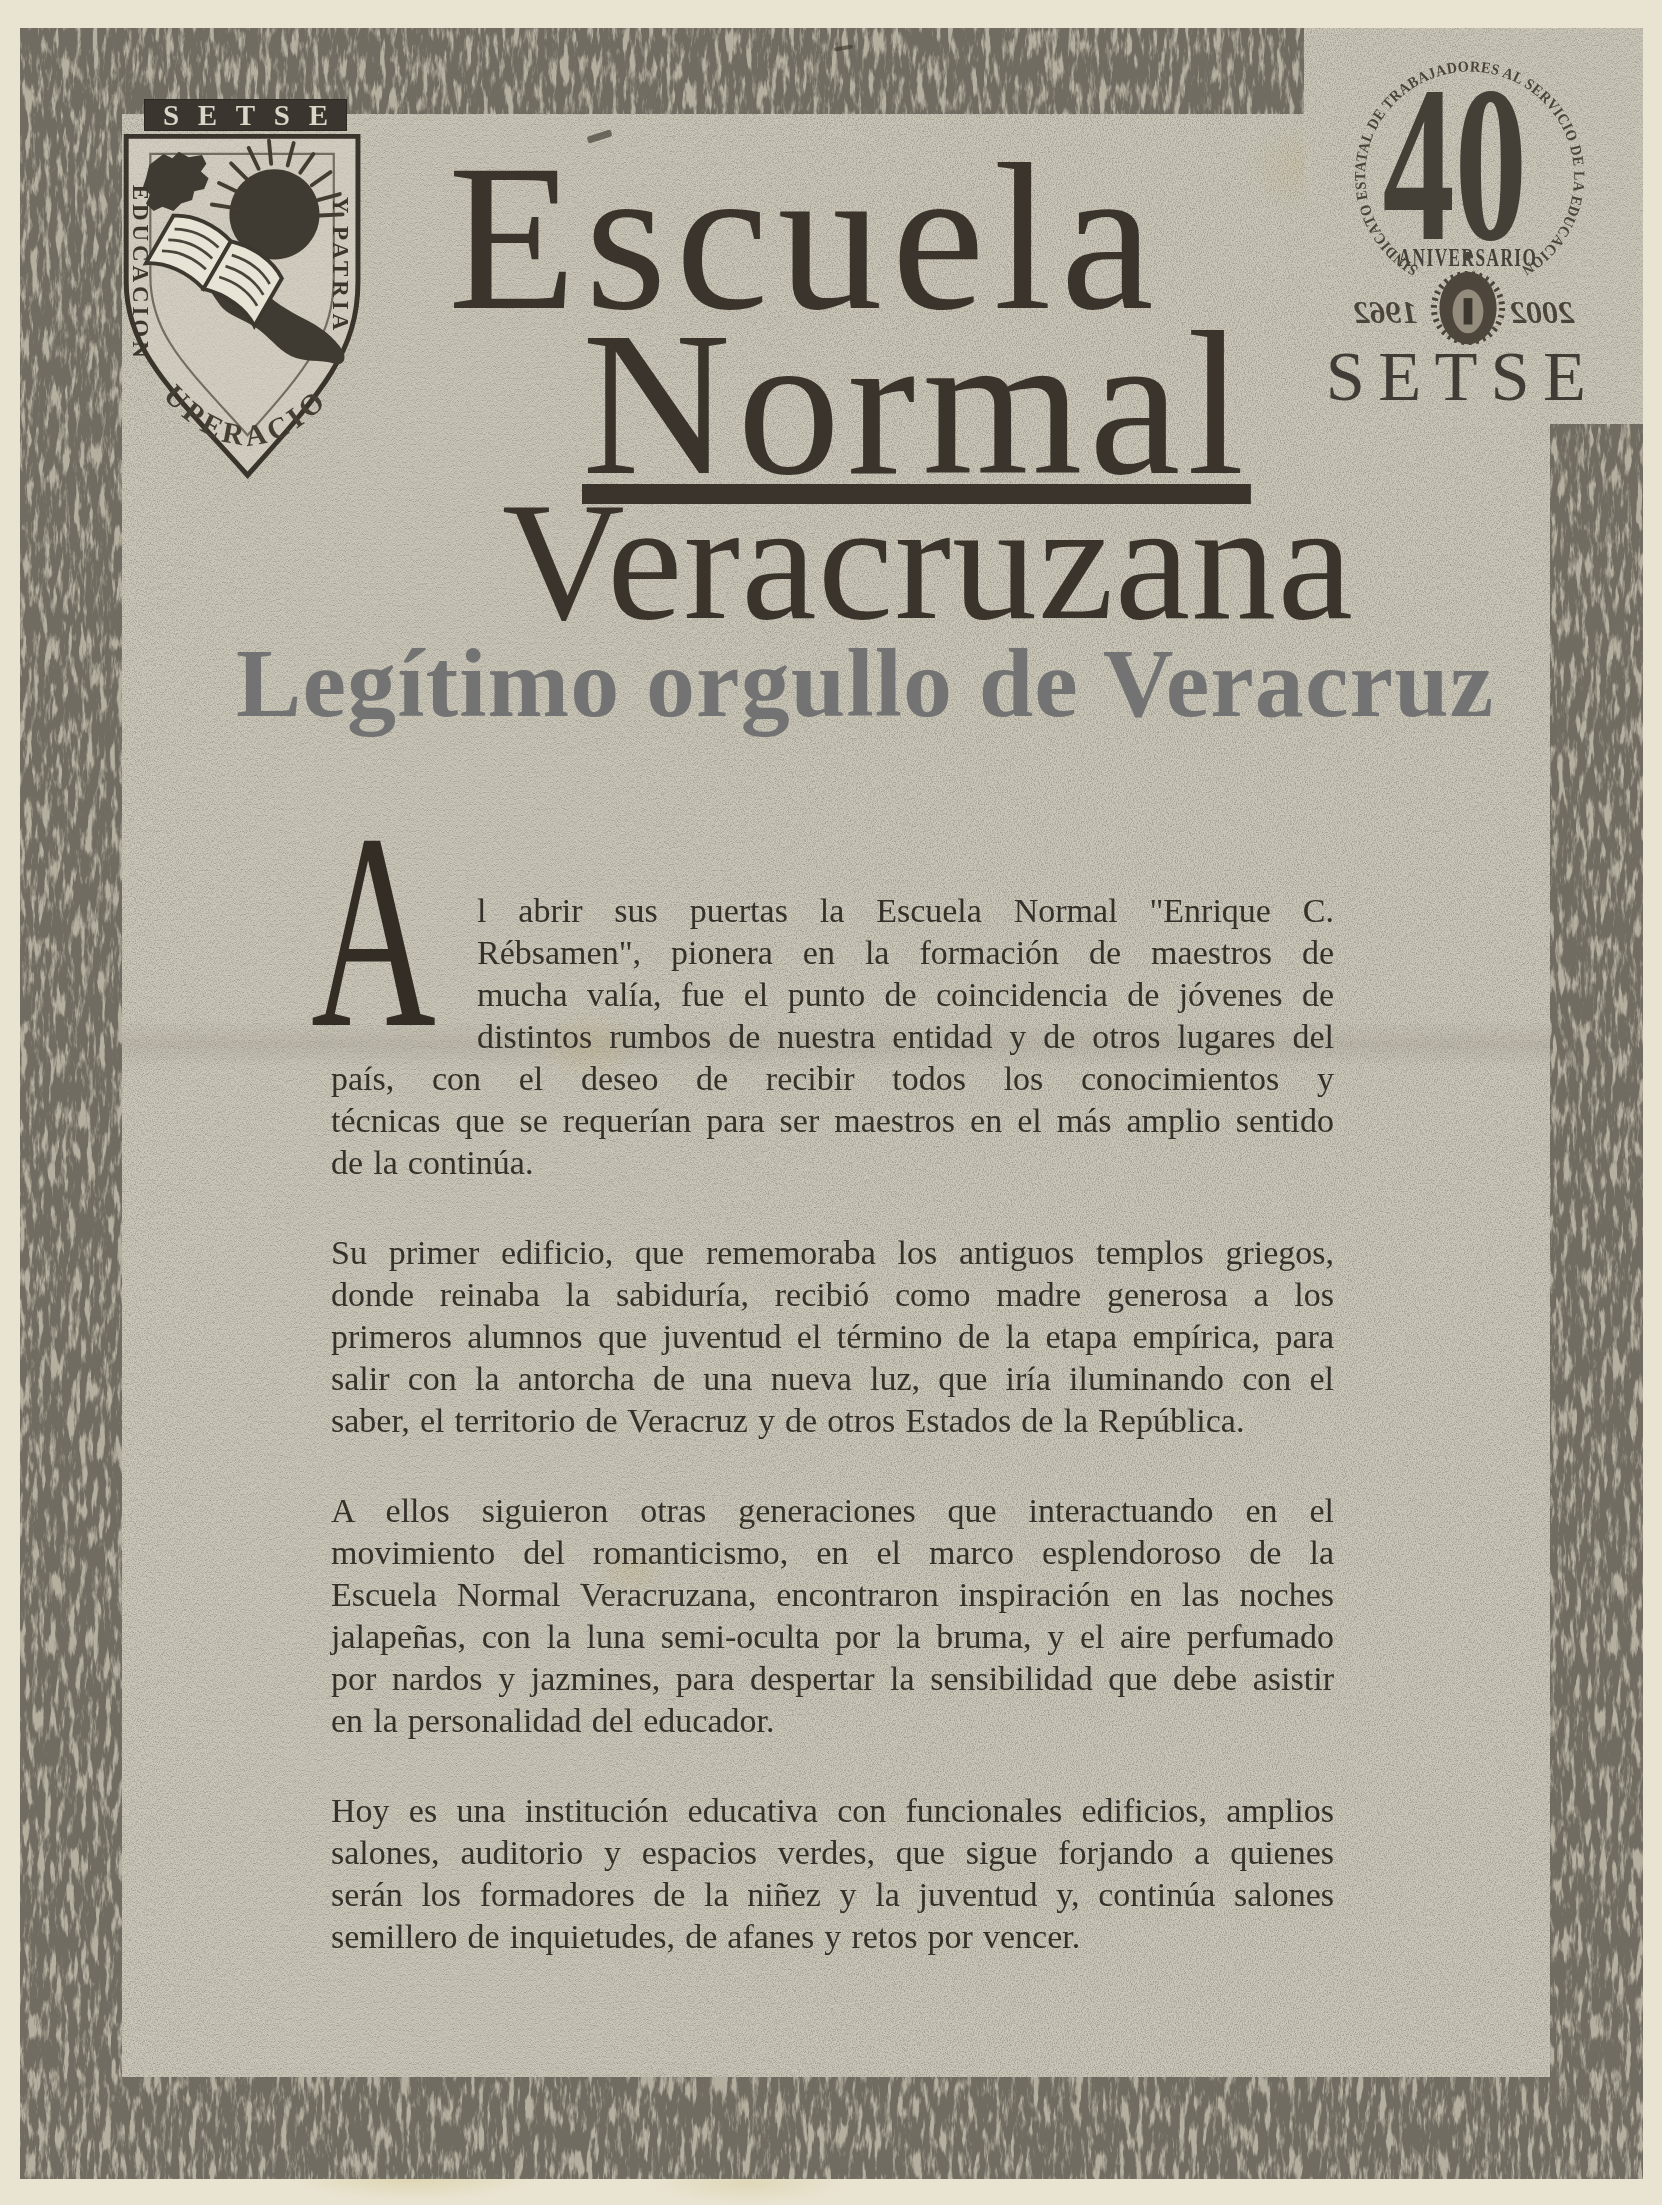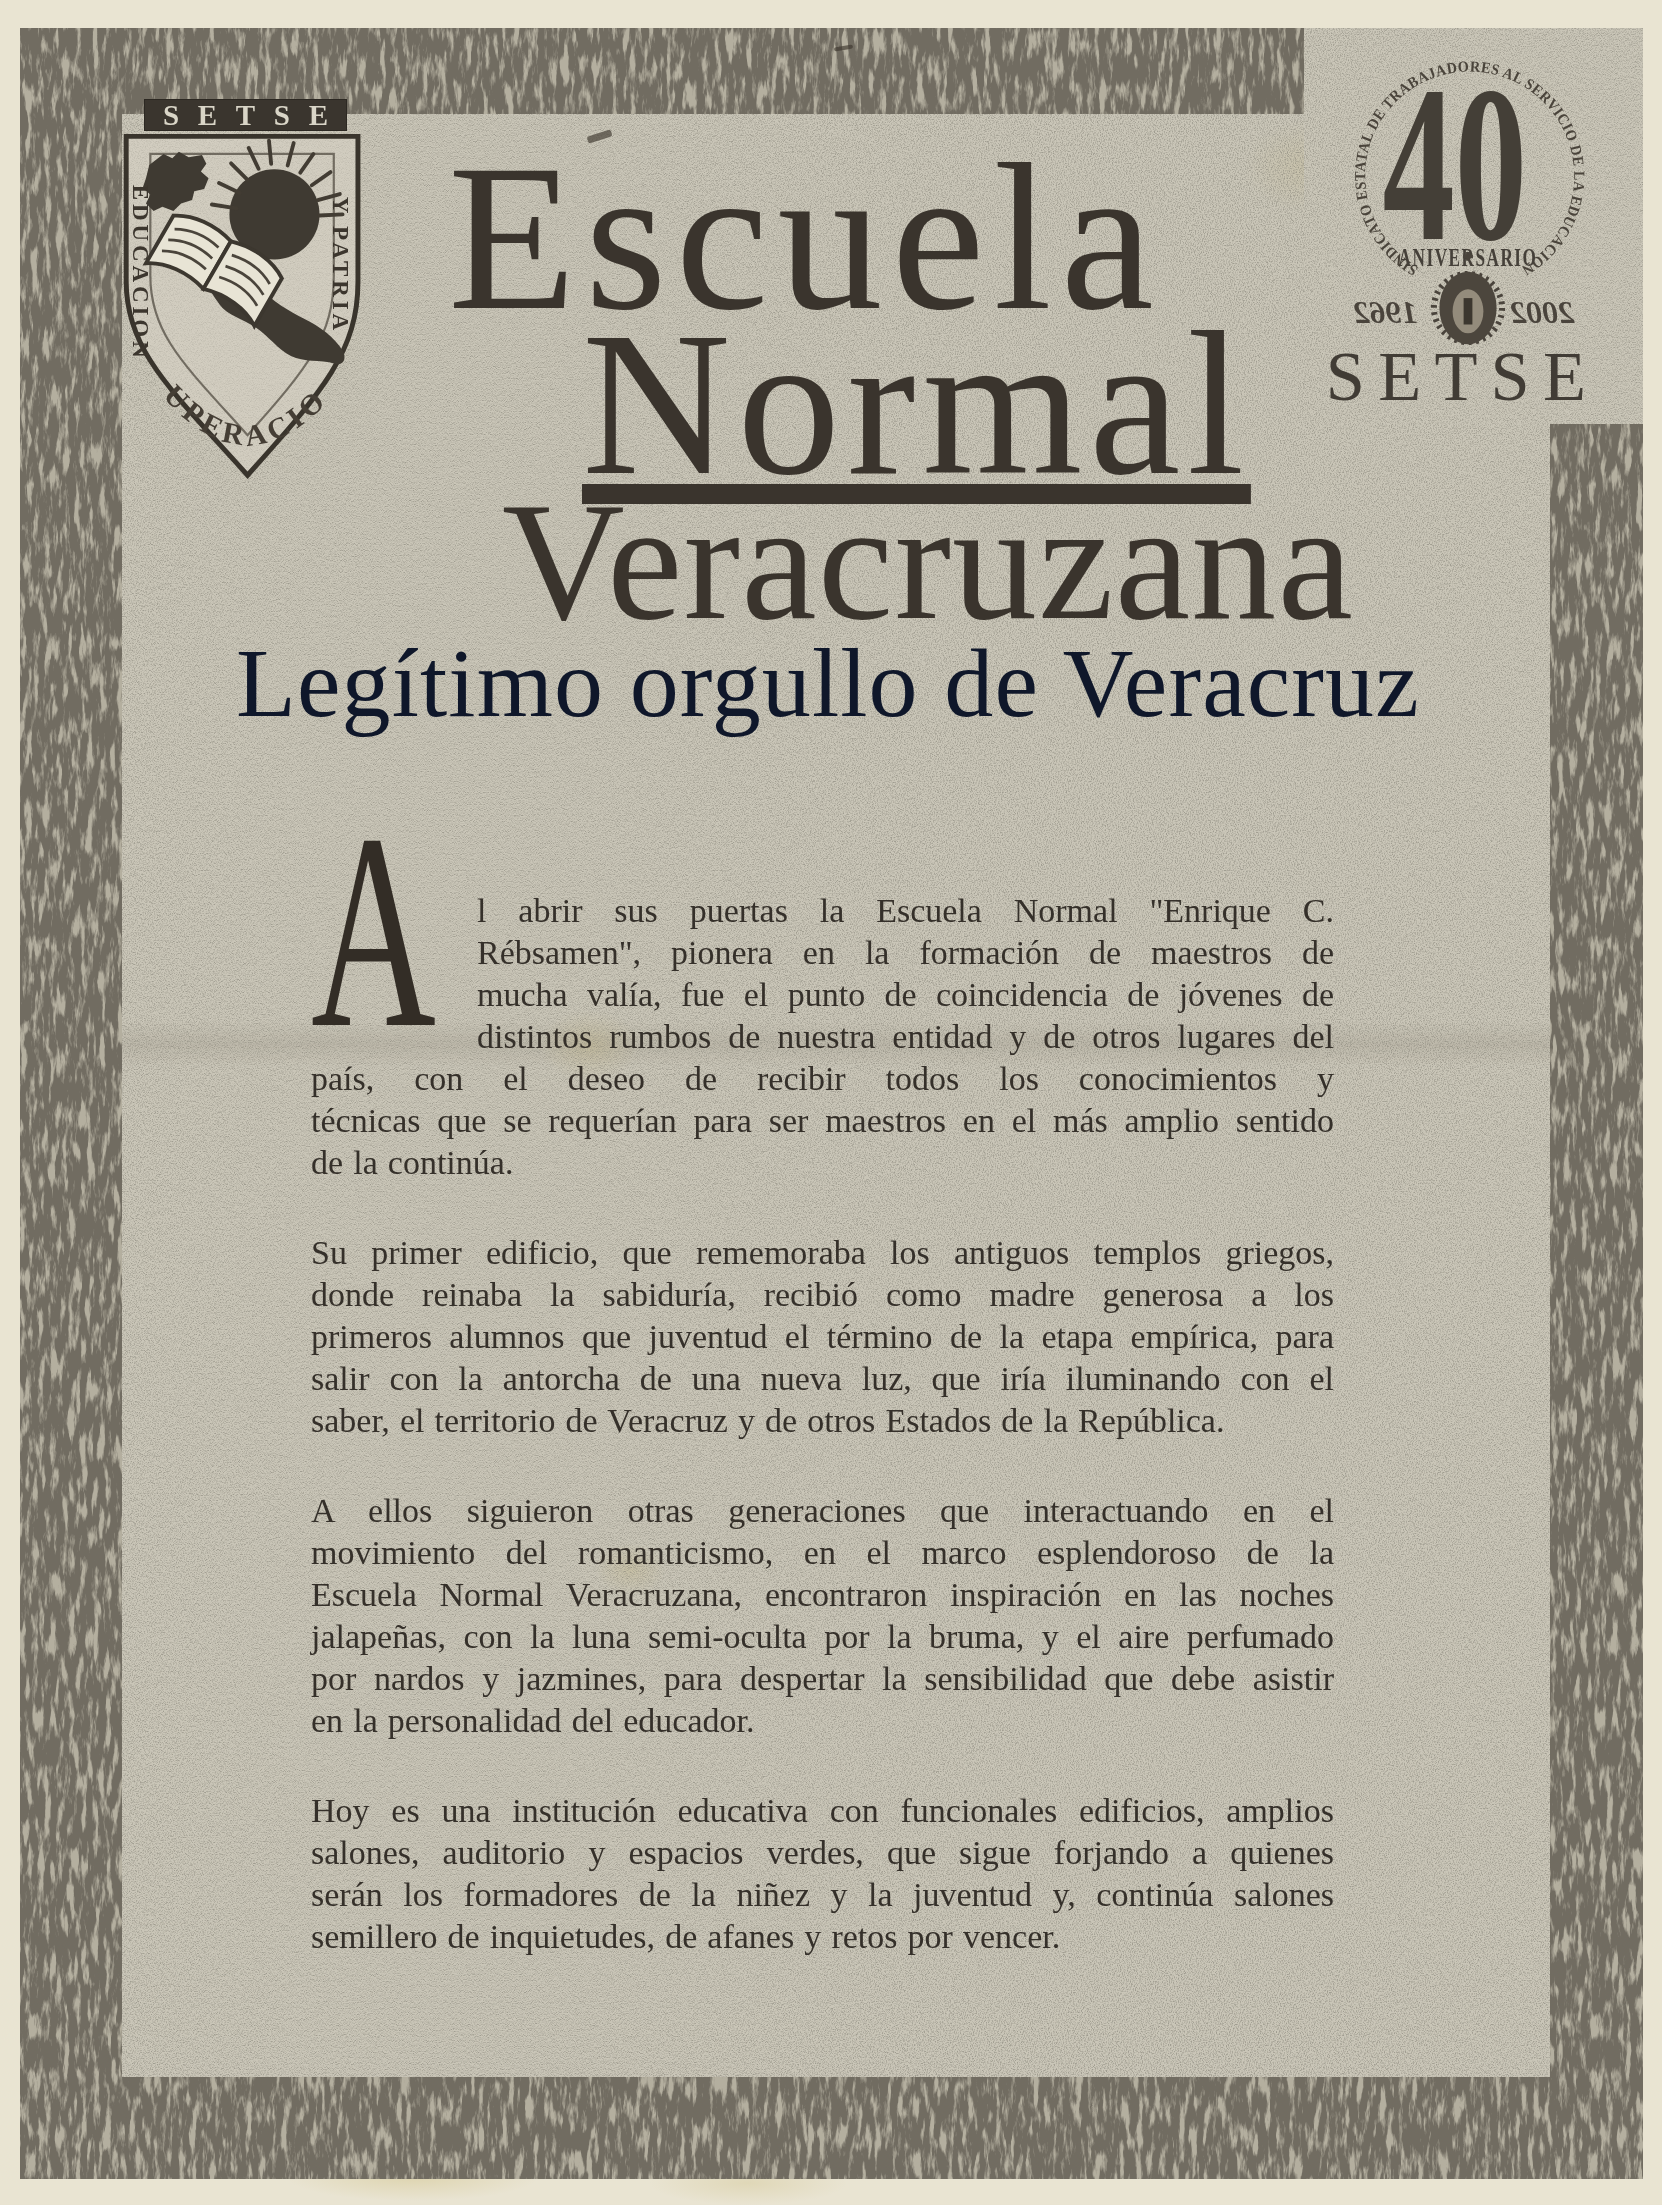--- a/index.html
+++ b/index.html
@@ -42,24 +42,24 @@
     color:#d9d5c7;font-size:29px;letter-spacing:18.7px;text-indent:18.7px;font-weight:bold;
   }
   .shield-svg{left:115px;top:132px;width:275px;height:357px;}
   
   .logo40{left:1270px;top:33px;width:363px;height:407px;}
   
   .t{line-height:1;white-space:nowrap;color:#3a342d;}
   .t1{left:448px;top:132px;font-size:210px;letter-spacing:8.8px;text-align:center;}
   .t2{left:582px;top:301px;font-size:206px;letter-spacing:6.6px;text-decoration:underline;}
   .t3{left:502px;top:476px;font-size:170px;letter-spacing:1.1px;}
-  .t4{left:236px;top:634px;font-size:98px;font-weight:normal;letter-spacing:1.1px;color:#0f172a;}
+  .t4{left:236px;top:634px;font-size:98px;font-weight:bold;letter-spacing:1.1px;color:#737373;}
   
   .article{left:311px;top:842px;width:1023px;font-size:34px;line-height:42px;color:#35302a;word-spacing:1.6px;}
-  .line{text-align:justify;text-align-last:justify;}
+  .line{text-align:justify;text-align-last:justify;margin-left:20px;}
   .line.last{text-align-last:left;}
   .para{margin-top:48px;}
   .para:first-of-type{margin-top:0;}
   .dropcap{float:left;width:136px;height:209px;margin:-16px 30px 0 0;font-size:279px;line-height:209px;color:#332d26;}
   .dropcap span{display:inline-block;transform:scaleX(0.62);transform-origin:0 0;}
   
   .artifact{background:rgba(62,56,46,.65);border-radius:2.2px;}
   .a1{left:587px;top:133px;width:25px;height:6.6px;transform:rotate(-18deg);}
   .a2{left:834px;top:46px;width:18.7px;height:3.8px;transform:rotate(-10deg);}
   svg text{font-family:"Liberation Serif","DejaVu Serif",serif;}

